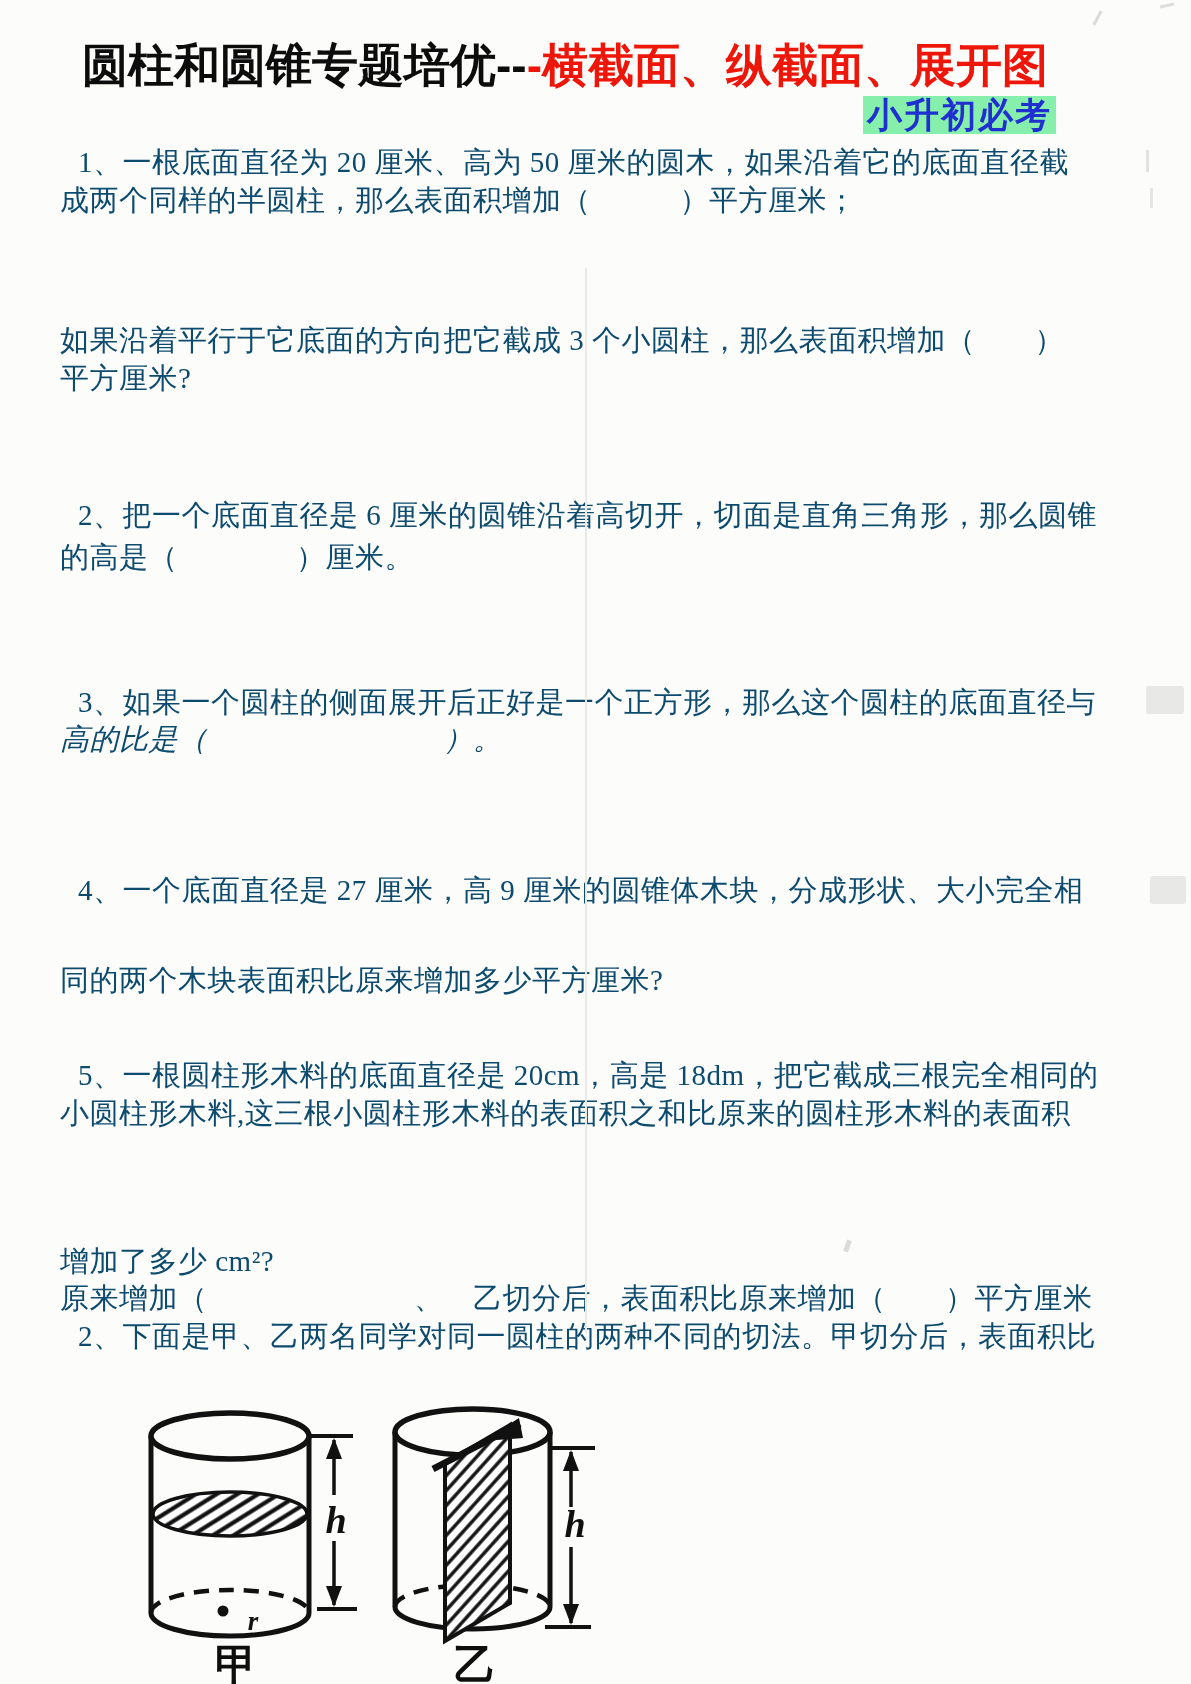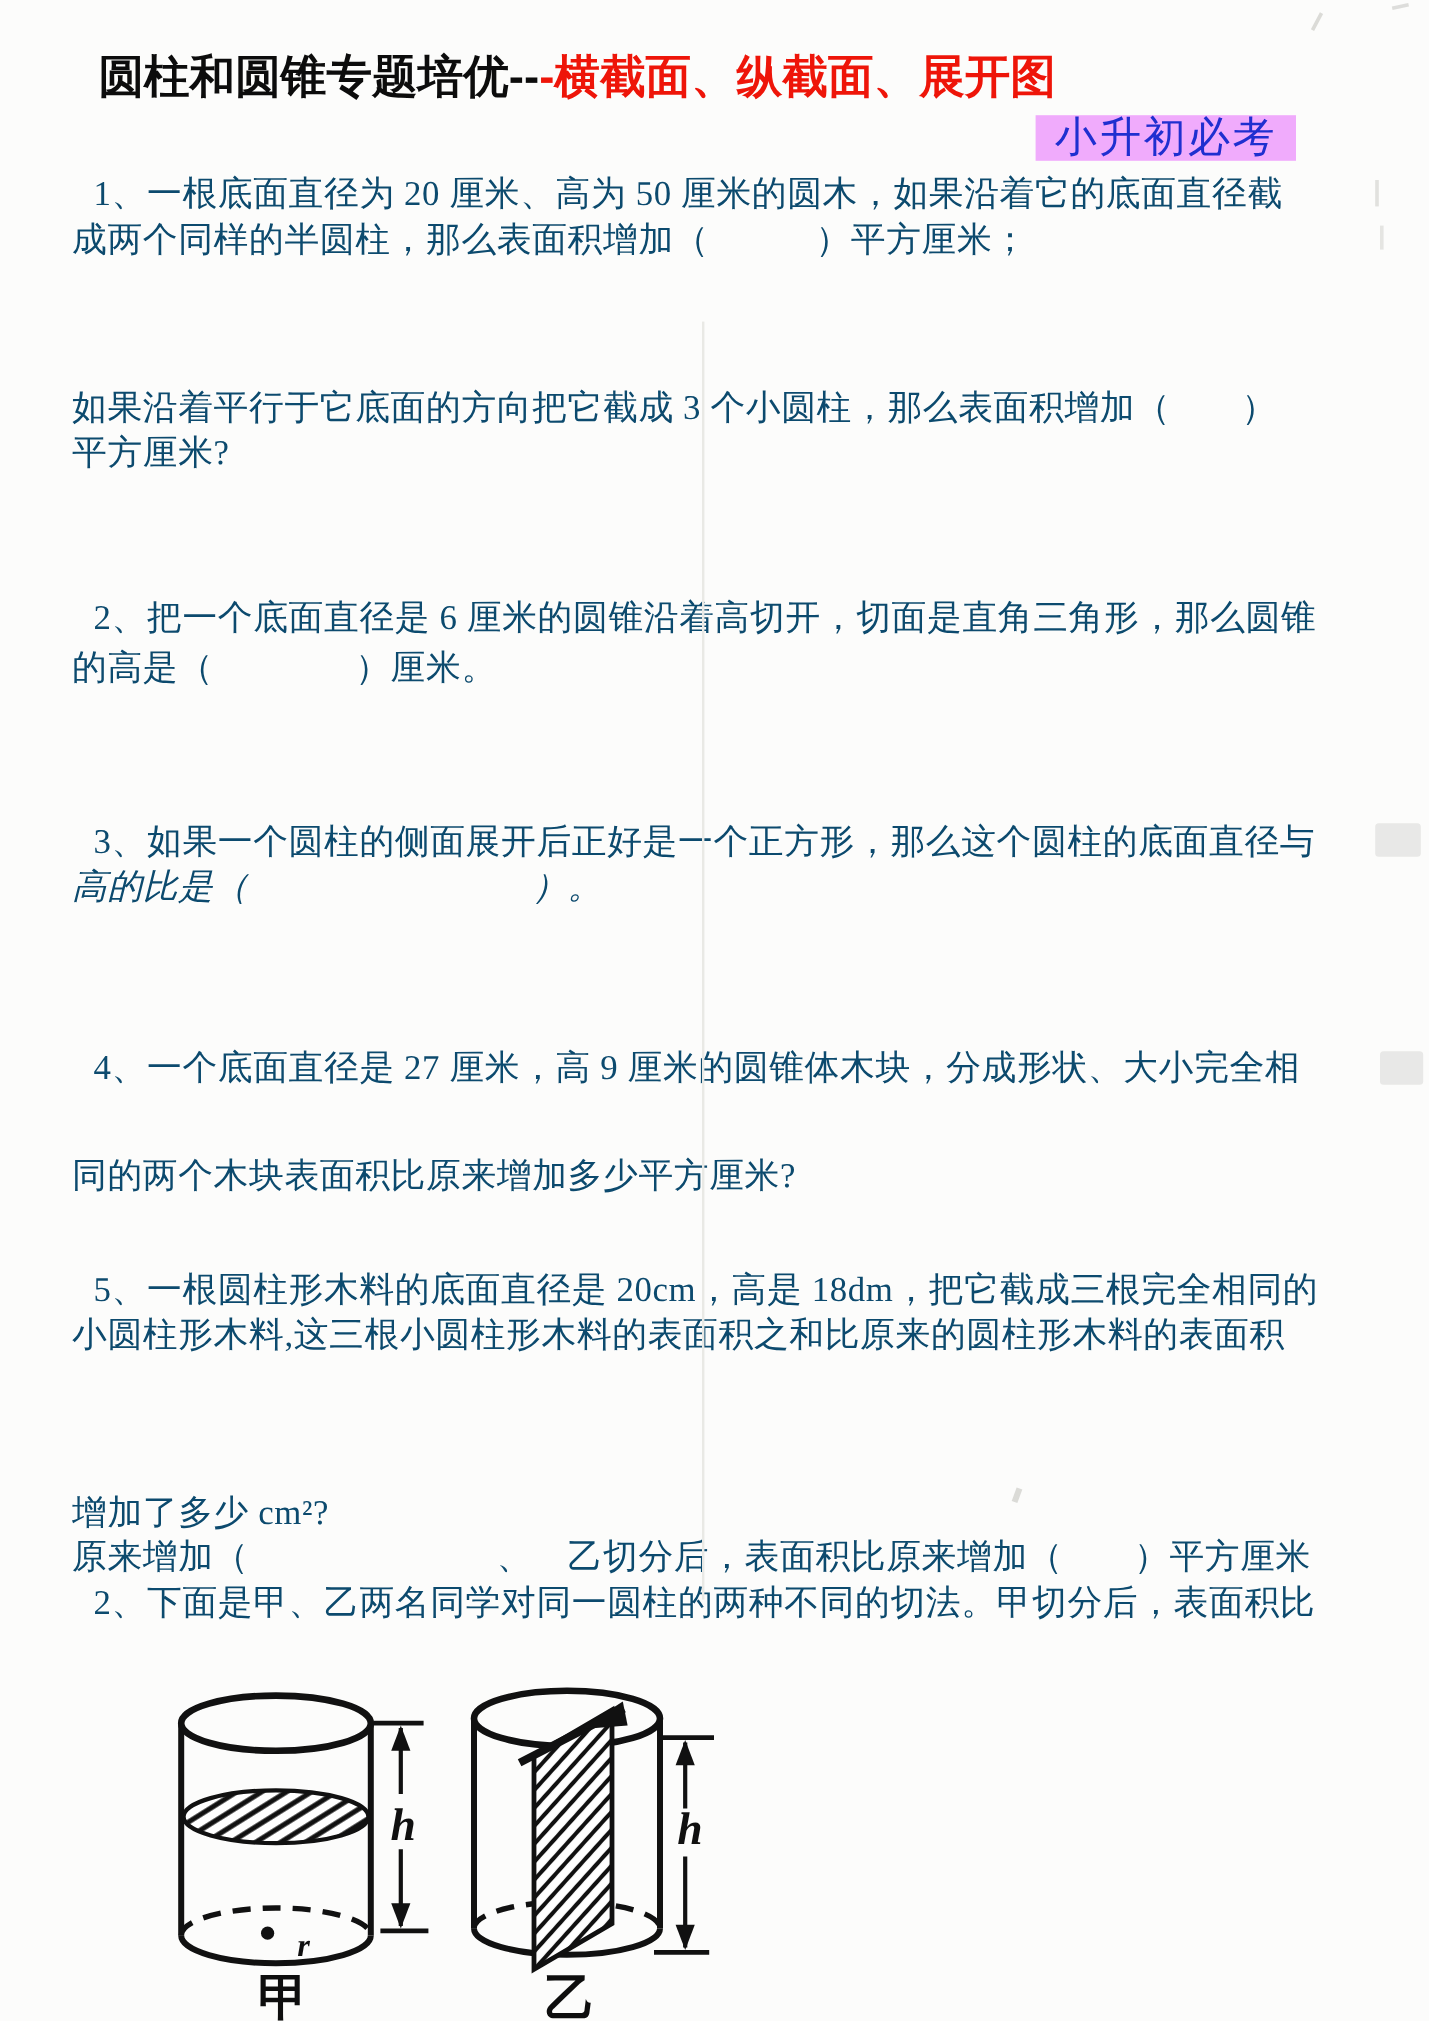--- a/index.html
+++ b/index.html
@@ -10,29 +10,29 @@
   }
   .doc-line{
     position:absolute;
     font-size:29px;line-height:33px;color:#0c4a6e;
     white-space:pre;letter-spacing:0.5px;
     font-family:"Liberation Serif","DejaVu Serif",serif;
   }
   .page-title{
     position:absolute;left:82px;top:38px;
     font-family:"Liberation Sans","DejaVu Sans",sans-serif;
-    font-weight:900;font-size:38px;line-height:54px;
+    font-weight:900;font-size:46px;line-height:54px;
     white-space:pre;letter-spacing:0px;color:#0c0c0c;
   }
   .title-red{color:#ee1509;}
   .badge{
     position:absolute;left:863px;top:96px;
     font-family:"Liberation Sans","DejaVu Sans",sans-serif;
-    font-weight:normal;font-size:35px;line-height:38px;letter-spacing:2px;
-    color:#1f2fd0;background:#f0abfc;padding:0 16px;white-space:pre;
+    font-weight:bold;font-size:35px;line-height:38px;letter-spacing:2px;
+    color:#1f2fd0;background:#86efac;padding:0 4px;white-space:pre;
   }
   .artifact{position:absolute;background:#b9b9b4;}
   .smudge{position:absolute;background:#a6a6a0;opacity:.22;border-radius:3px;}
   .foldline{position:absolute;left:585px;top:268px;width:2px;height:1065px;background:#e9e9e5;}
   svg text{font-family:"Liberation Serif","DejaVu Serif",serif;}
   .fig-label{font-weight:900;font-size:42px;fill:#0e0e0e;}
   .dim-label{font-style:italic;font-weight:bold;font-size:38px;fill:#101010;}
   .r-label{font-style:italic;font-weight:bold;font-size:27px;fill:#101010;}
 </style>
 </head>

